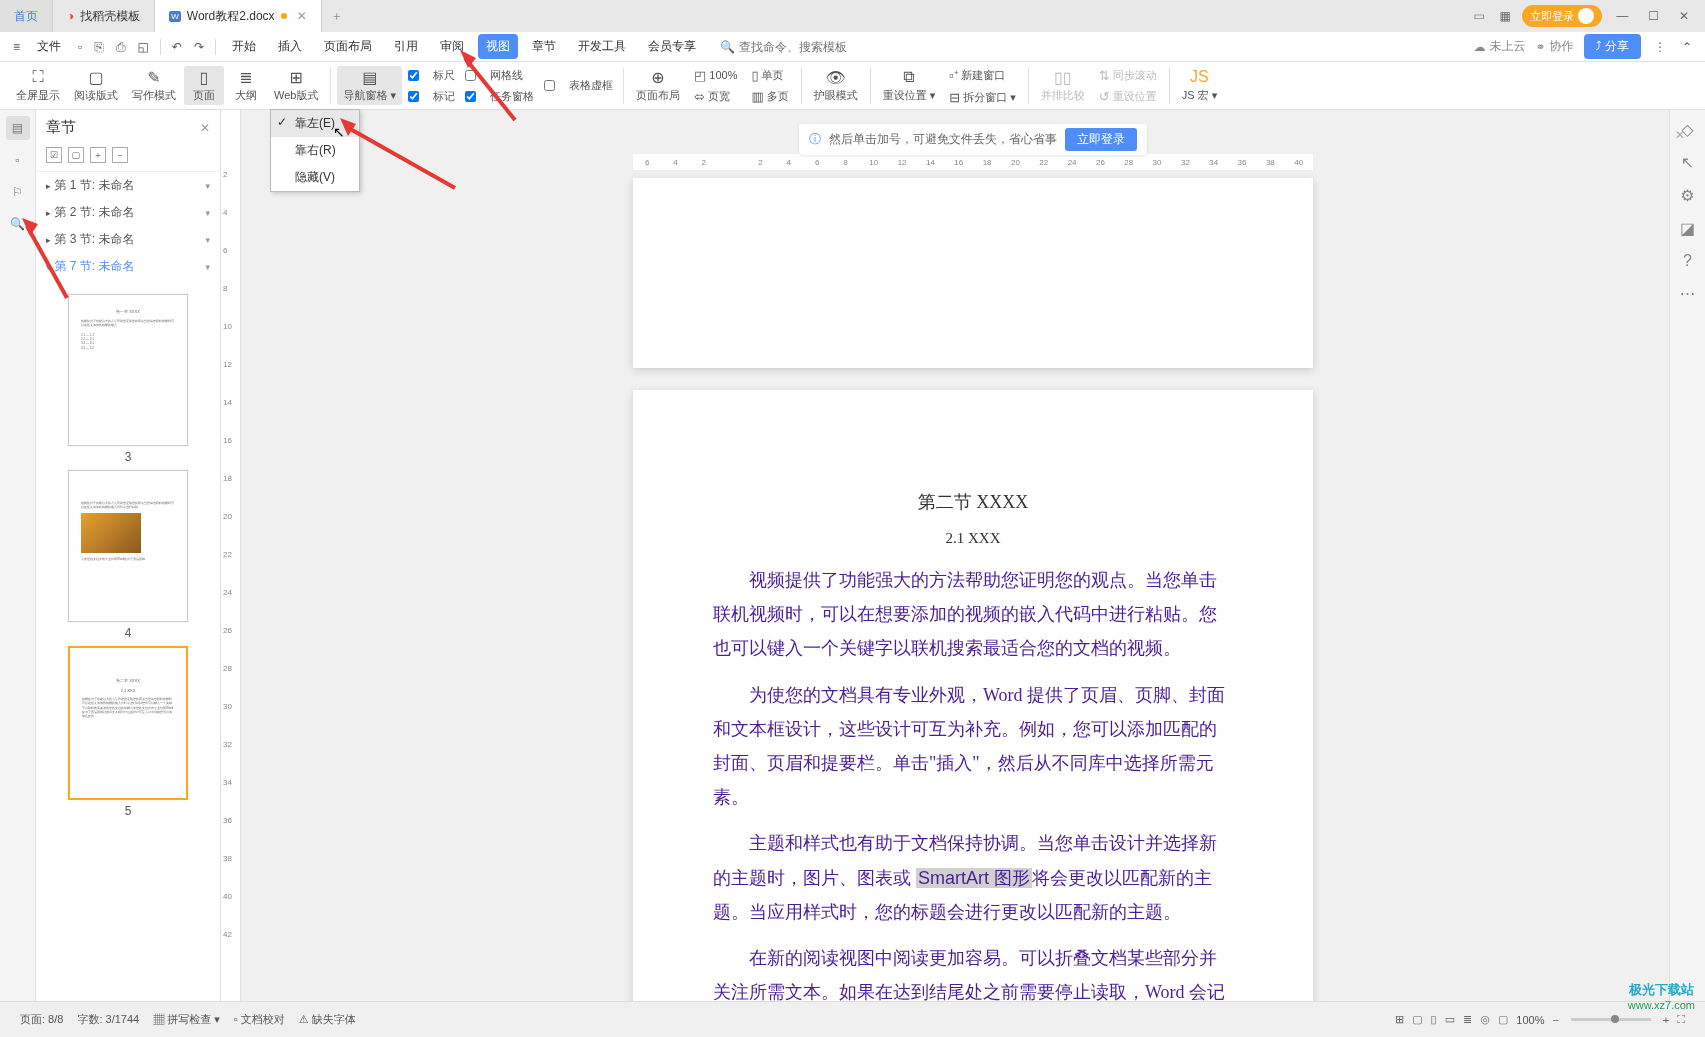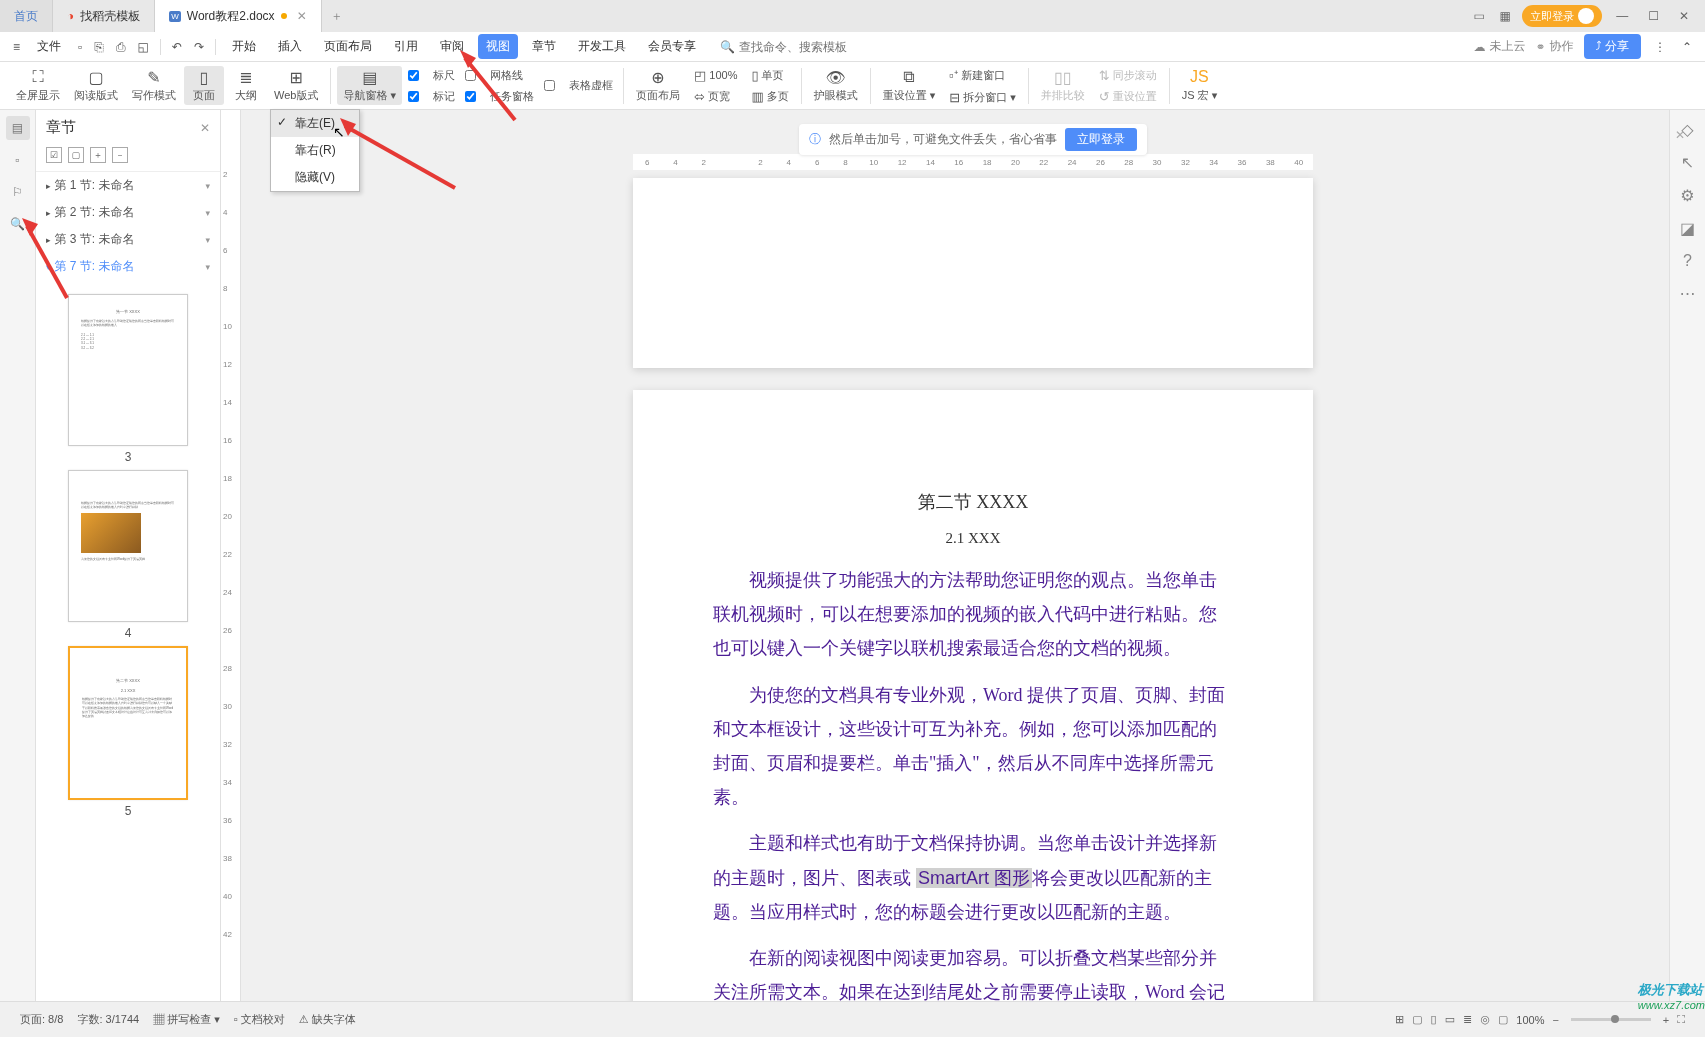--- a/index.html
+++ b/index.html
@@ -107,21 +107,21 @@
 .statusbar .sicon { cursor:pointer; color:#666; }
 .zoom-slider { width:80px; height:3px; background:#ccc; position:relative; margin:0 4px; }
 .zoom-slider .zthumb { position:absolute; left:50%; top:-3px; width:8px; height:8px; border-radius:50%; background:#888; }
 
 
 .arrow { position:absolute; pointer-events:none; z-index:200; }
 .arrow svg line { stroke:#e53935; stroke-width:4; }
 .arrow svg polygon { fill:#e53935; }
 
 
-.watermark { position:absolute; right:0; bottom:26px; text-align:left; font-size:13px; font-style:italic; }
+.watermark { position:absolute; right:10px; bottom:26px; text-align:center; font-size:13px; }
 .watermark .w1 { color:#2aa8c7; font-weight:bold; }
 .watermark .w2 { color:#1ea05a; font-size:11px; }
 
 
 .cursor-arrow { position:absolute; top:124px; left:333px; z-index:101; font-size:14px; color:#000; pointer-events:none; }
 </style>
 </head>
 <body>
 
 <div class="titlebar">

